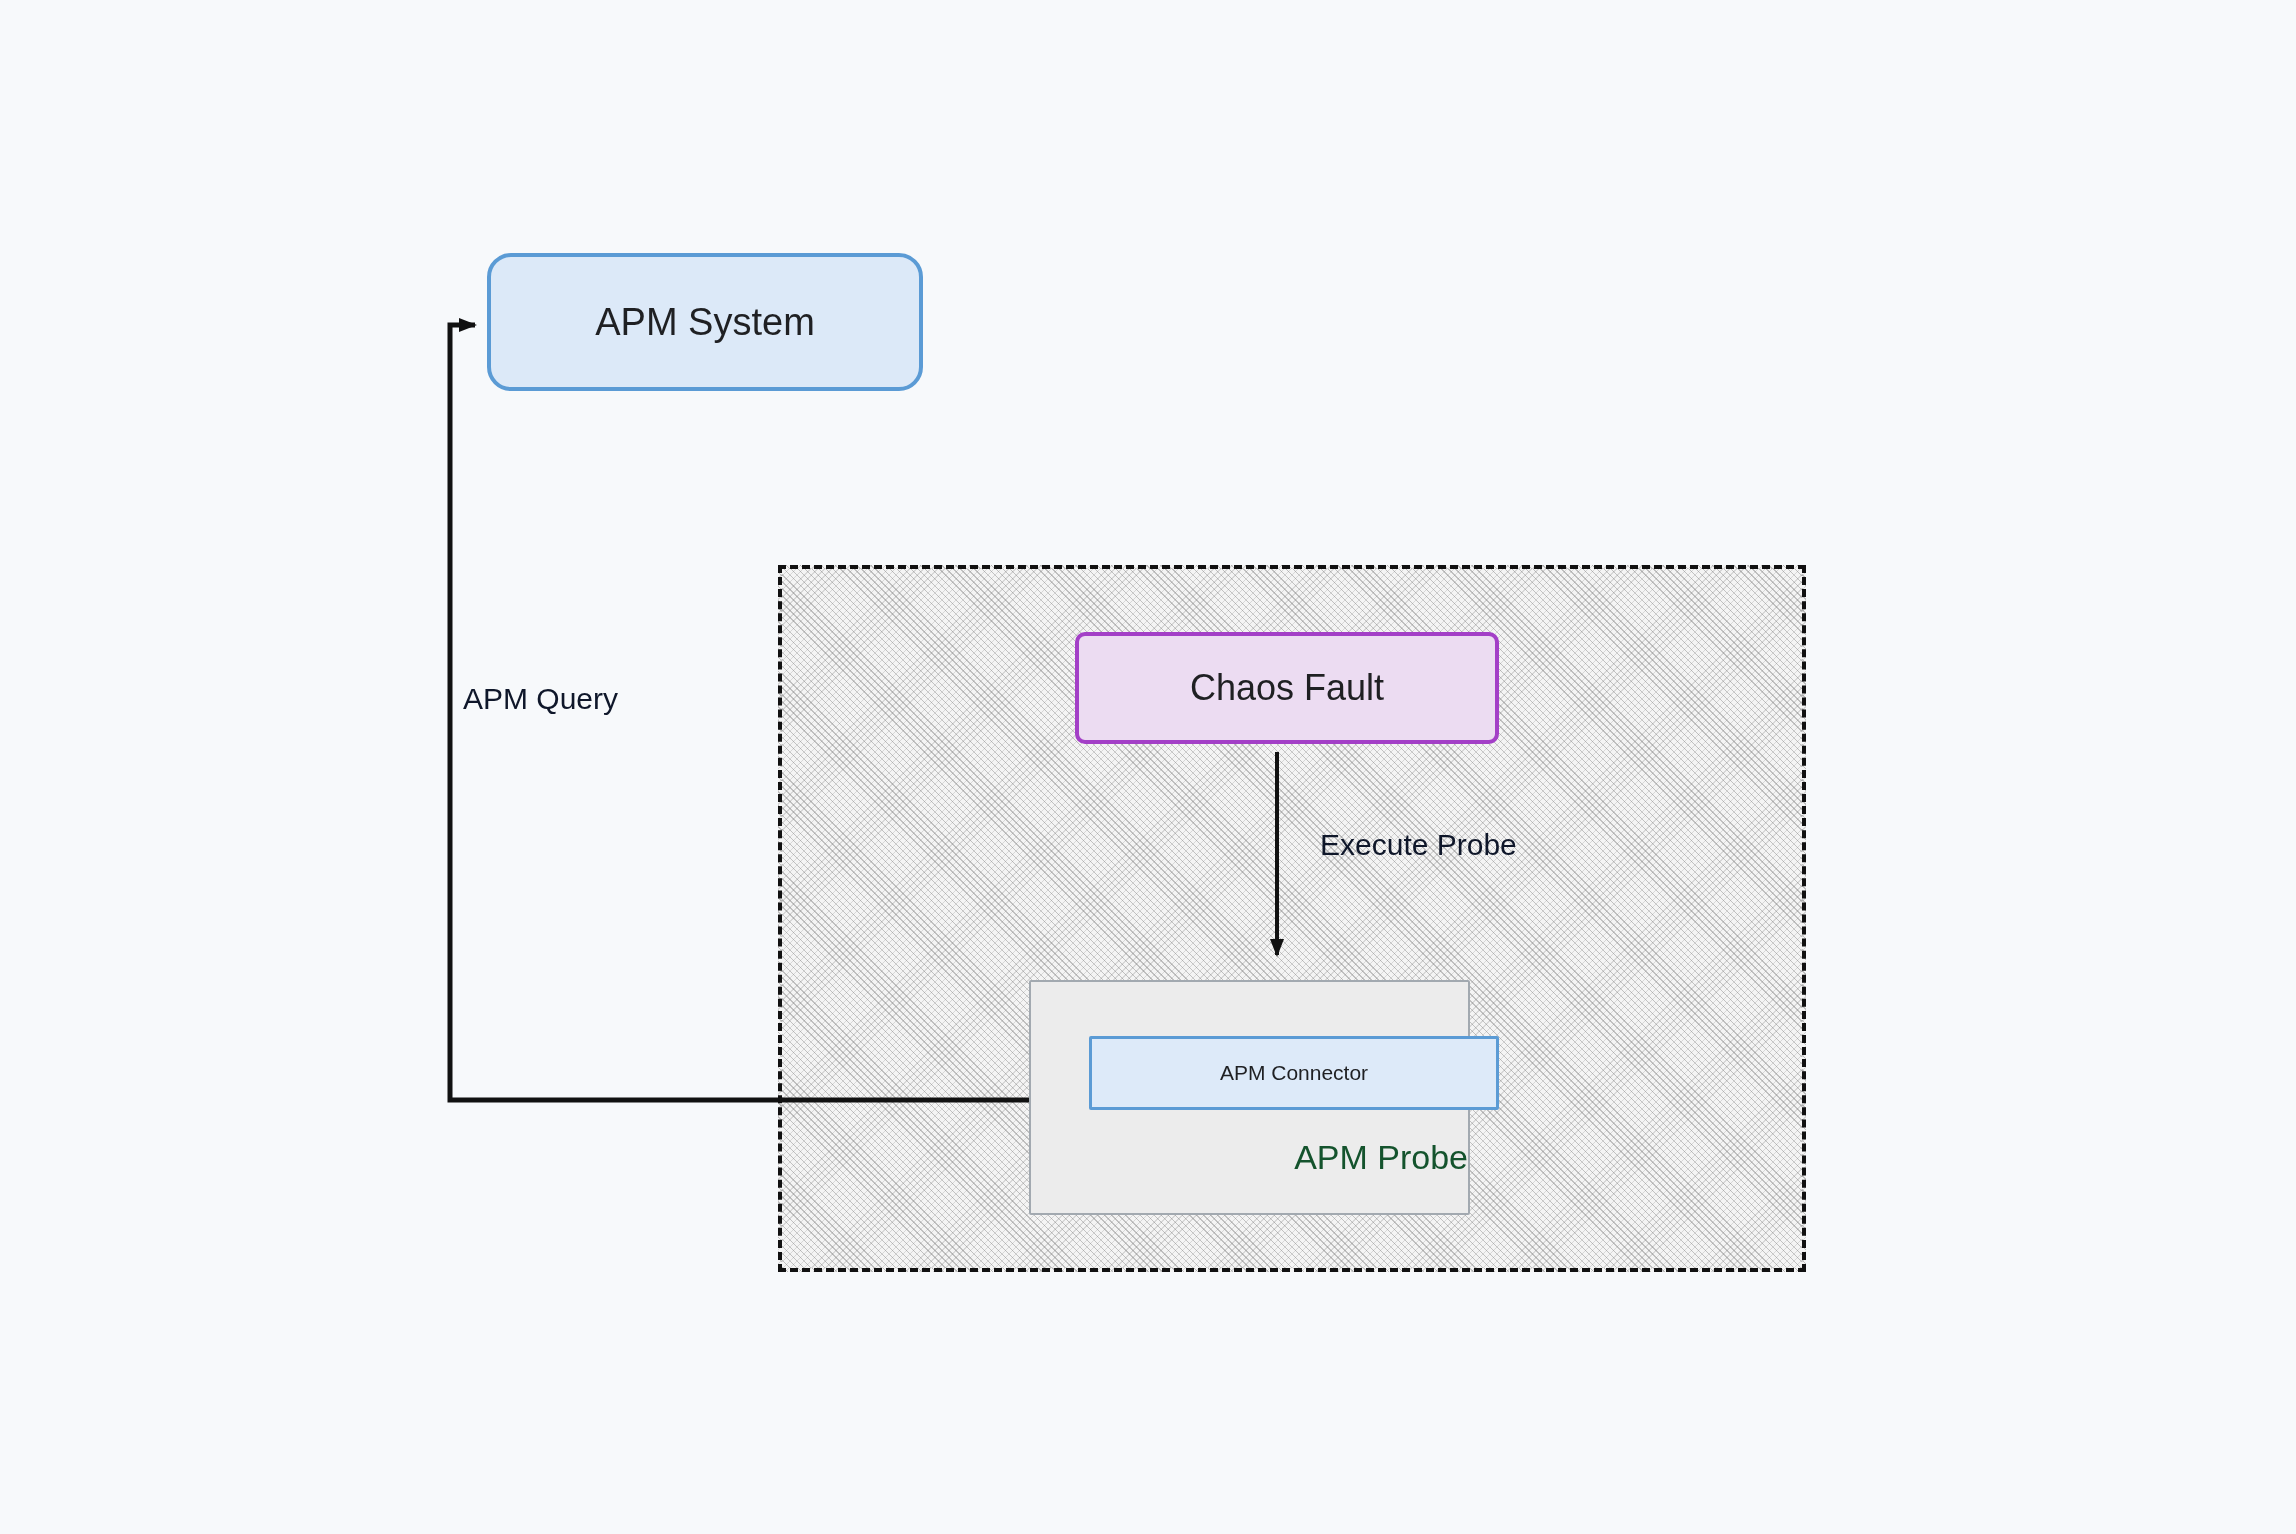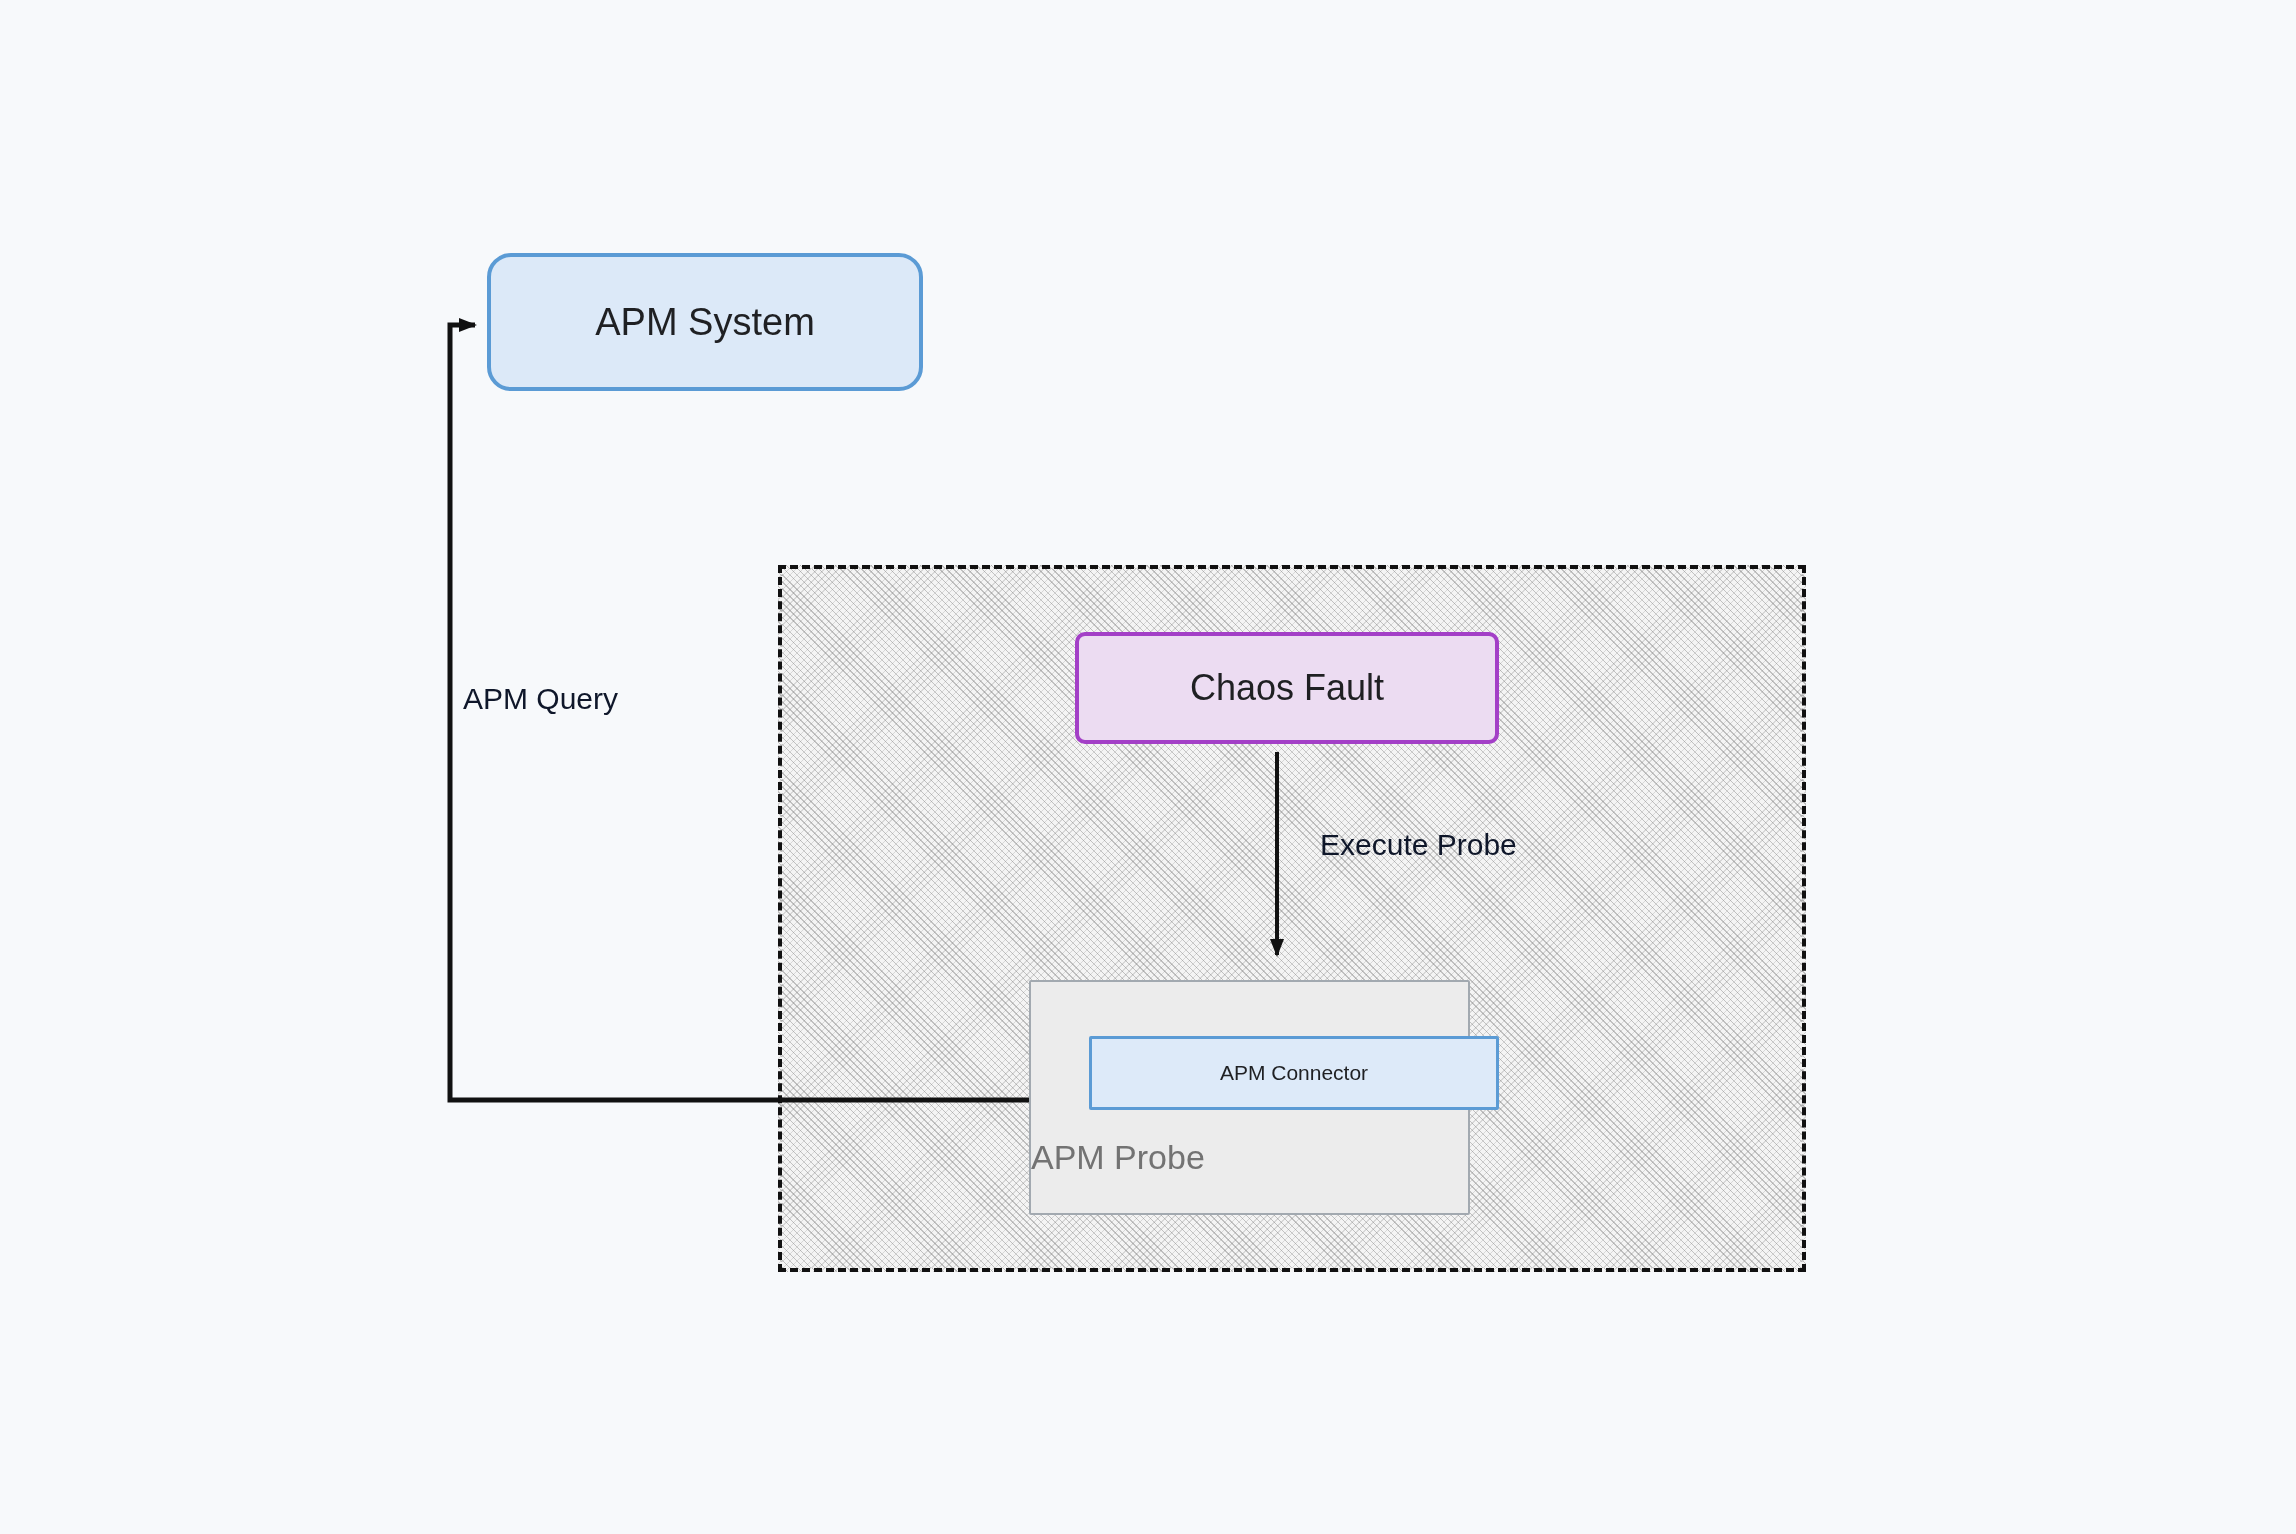--- a/index.html
+++ b/index.html
@@ -91,23 +91,23 @@
     background: #ececec;
     border: 2px solid #a2a9b0;
     border-radius: 2px;
     display: block;
   }
   #apm-probe-label {
     position: absolute;
     left: 0;
     right: 0;
     bottom: 36px;
-    text-align: left;
+    text-align: right;
     font-size: 34px;
-    color: #737373;
+    color: #14532d;
   }
 
   #apm-connector {
     position: absolute;
     left: 58px;
     top: 54px;
     width: 410px;
     height: 74px;
     box-sizing: border-box;
     background: #ddeaf9;

